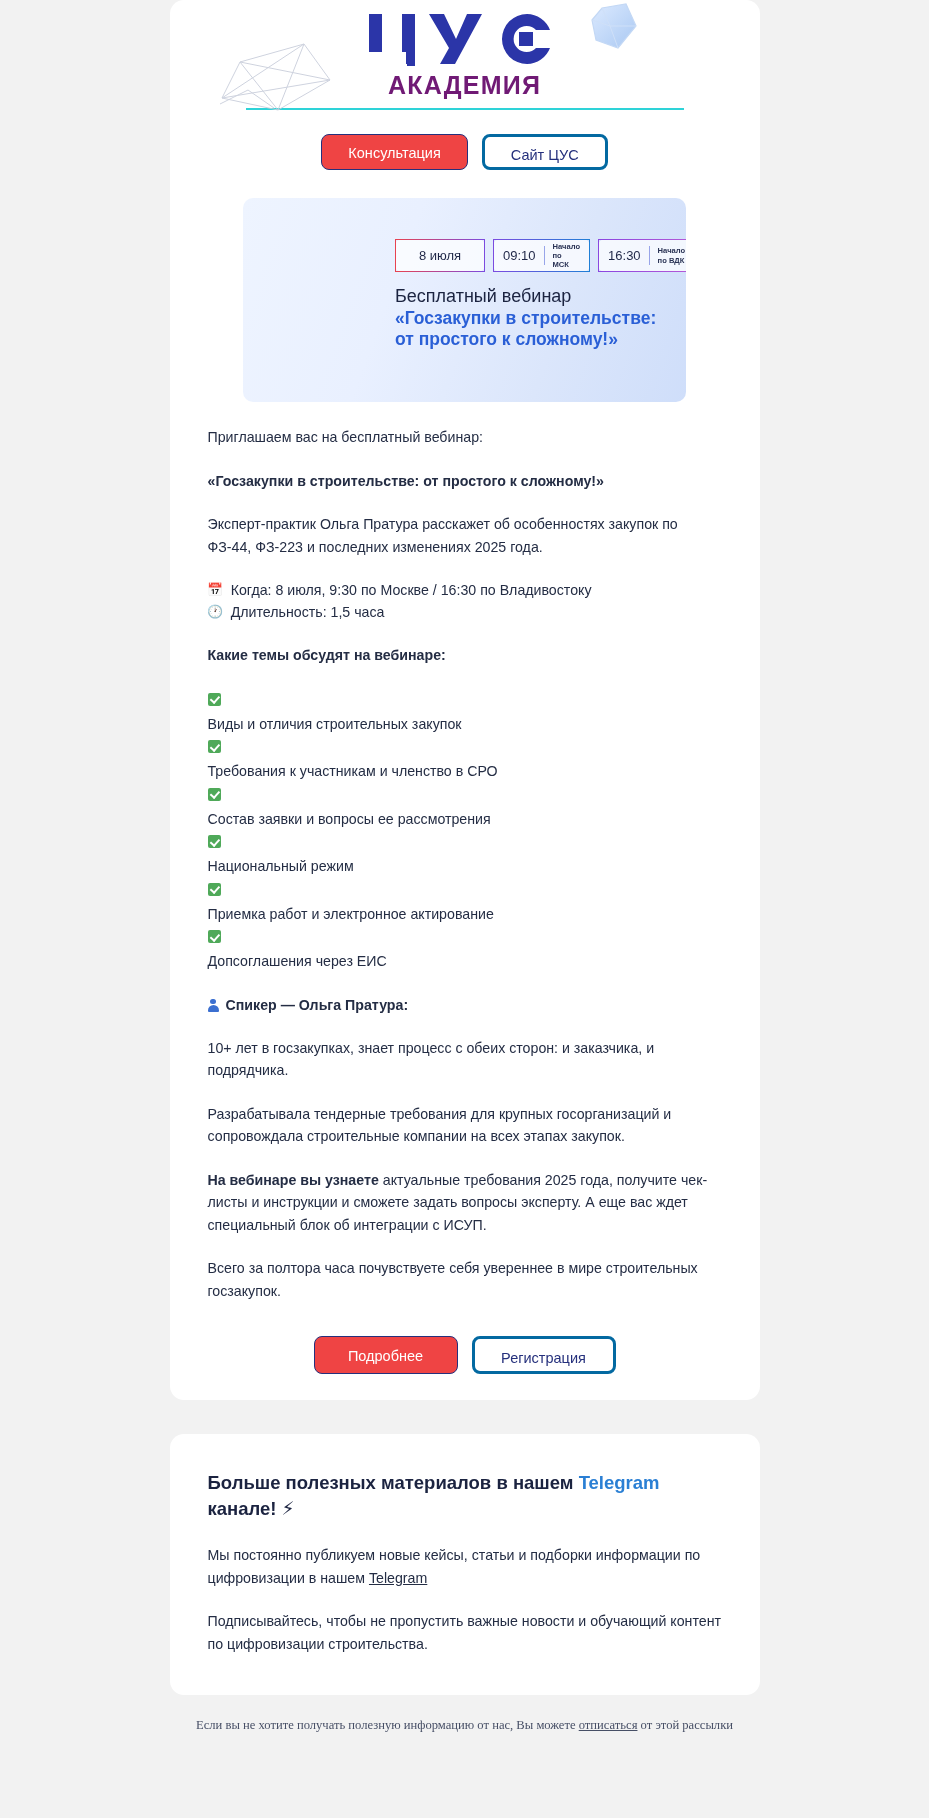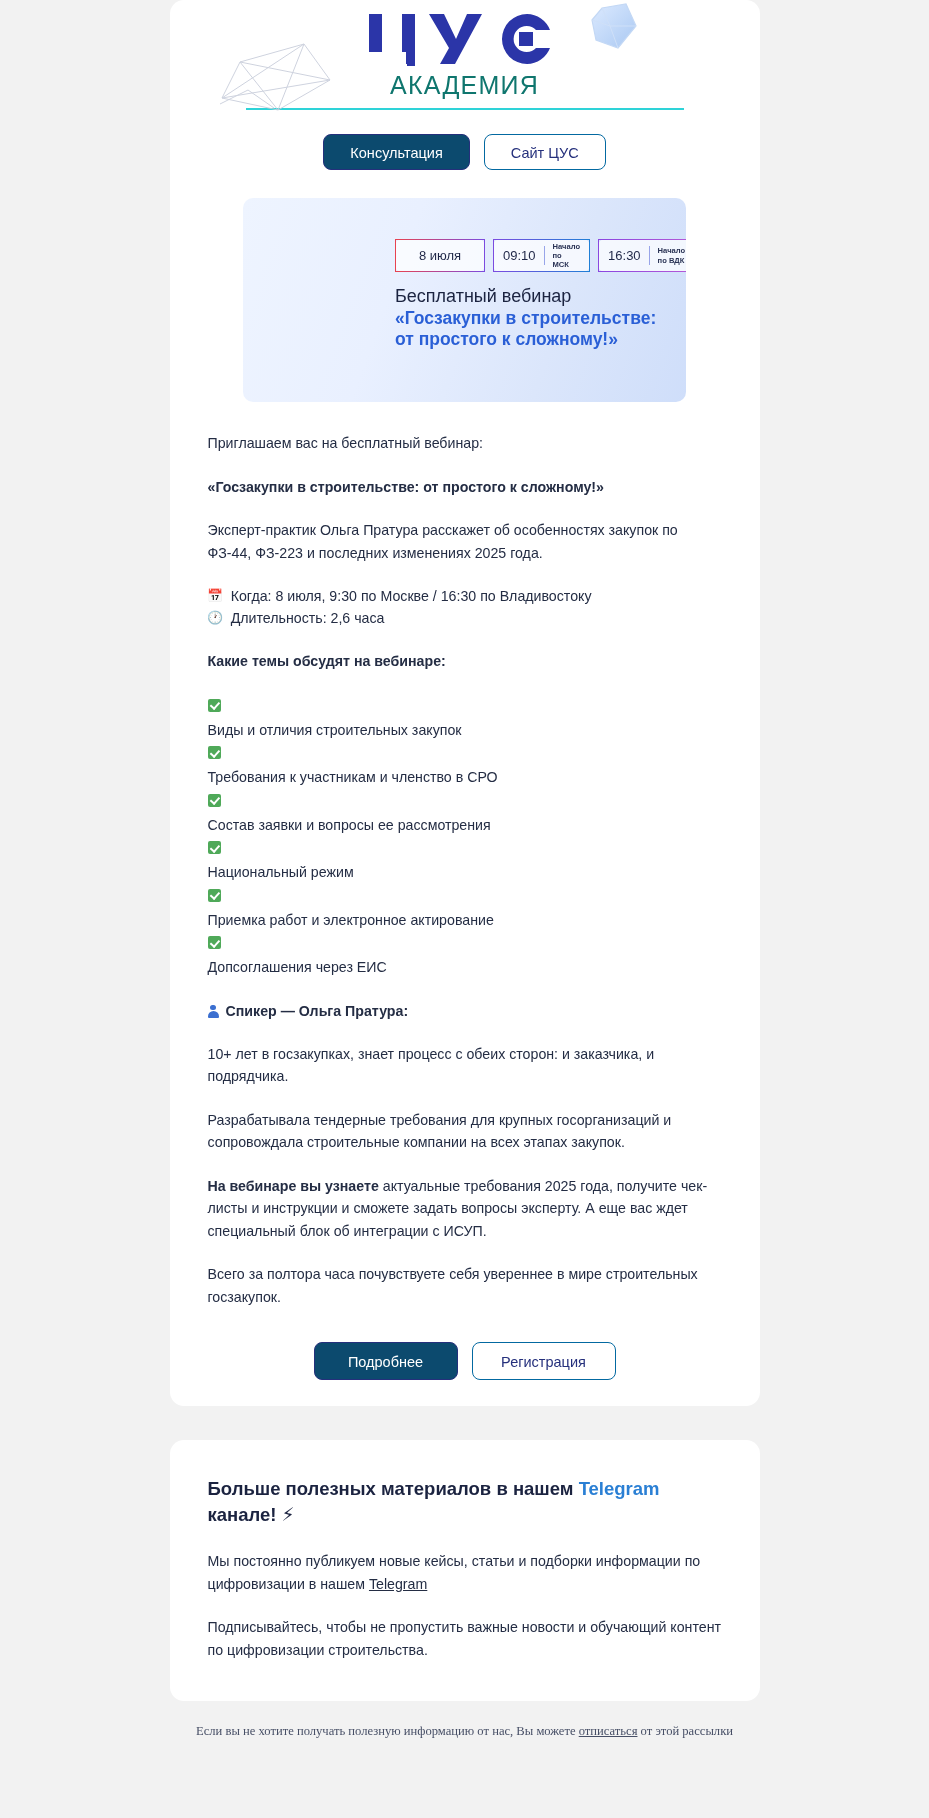--- a/index.html
+++ b/index.html
@@ -42,23 +42,23 @@
     display: flex;
     flex-direction: column;
     align-items: center;
     z-index: 3;
   }
   .logo-main {
     display: block;
   }
   .logo-sub {
     font-size: 25px;
-    font-weight: 400;
+    font-weight: 700;
     letter-spacing: 1.2px;
-    color: #0f766e;
+    color: #701a75;
     margin-top: 1px;
     line-height: 1;
   }
   .logo-mesh {
     position: absolute;
     left: 48px;
     top: 40px;
     z-index: 1;
     opacity: .9;
   }
@@ -89,28 +89,28 @@
     padding: 0 26px;
     height: 36px;
     line-height: 36px;
     text-align: center;
     box-sizing: border-box;
     white-space: nowrap;
     cursor: pointer;
     user-select: none;
   }
   .btn-primary {
-    background: #0c4a6e;
+    background: #ef4444;
     color: #ffffff;
     border: 1px solid #25307c;
   }
   .btn-outline {
     background: #ffffff;
     color: #25307c;
-    border: 1px solid #0369a1;
+    border: 3px solid #0369a1;
   }
 
   
   .banner {
     width: 443px;
     height: 204px;
     margin: 28px auto 0 auto;
     border-radius: 10px;
     background: linear-gradient(110deg, #eef4ff 0%, #e9f0ff 35%, #dbe6fb 70%, #cfdefa 100%);
     position: relative;
@@ -250,21 +250,21 @@
   .banner-h2 {
     font-size: 17.5px;
     font-weight: 700;
     color: #2a5fd6;
     line-height: 1.22;
   }
 
   
   .body {
     padding: 0 38px;
-    margin-top: 30px;
+    margin-top: 24px;
   }
   p.t {
     font-size: 14.2px;
     line-height: 22.5px;
     color: #242d44;
     margin: 0 0 21px 0;
   }
   p.t.tight { margin-bottom: 0; }
   .b { font-weight: 700; }
   .meta-line {
@@ -480,21 +480,21 @@
 
       <p class="t">Эксперт-практик Ольга Пратура расскажет об особенностях закупок по ФЗ-44, ФЗ-223 и последних изменениях 2025 года.</p>
 
       <div class="meta-block">
         <div class="meta-line">
           <span class="emoji">📅</span>
           <span>Когда: 8 июля, 9:30 по Москве / 16:30 по Владивостоку</span>
         </div>
         <div class="meta-line">
           <span class="emoji">🕐</span>
-          <span>Длительность: 2,6 часа</span>
+          <span>Длительность: 1,5 часа</span>
         </div>
       </div>
 
       <p class="t b">Какие темы обсудят на вебинаре:</p>
 
       <ul class="checks">
         <li>
           <span class="ck"></span>
           <span>Виды и отличия строительных закупок</span>
         </li>

